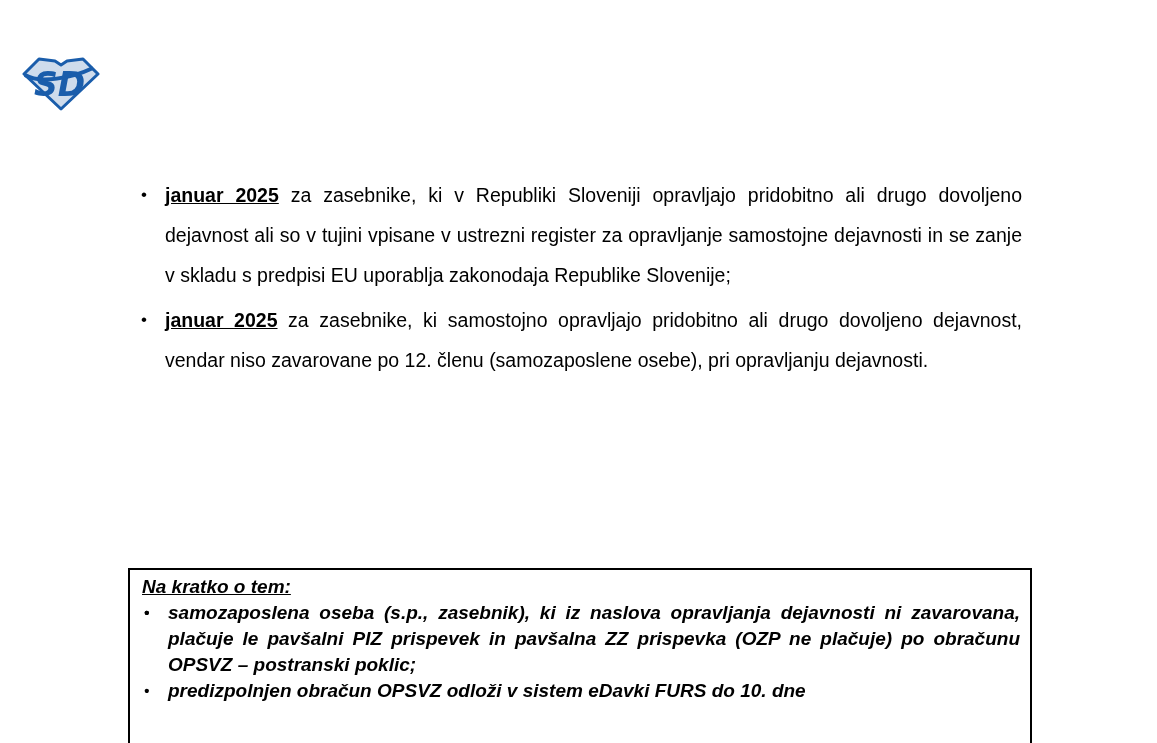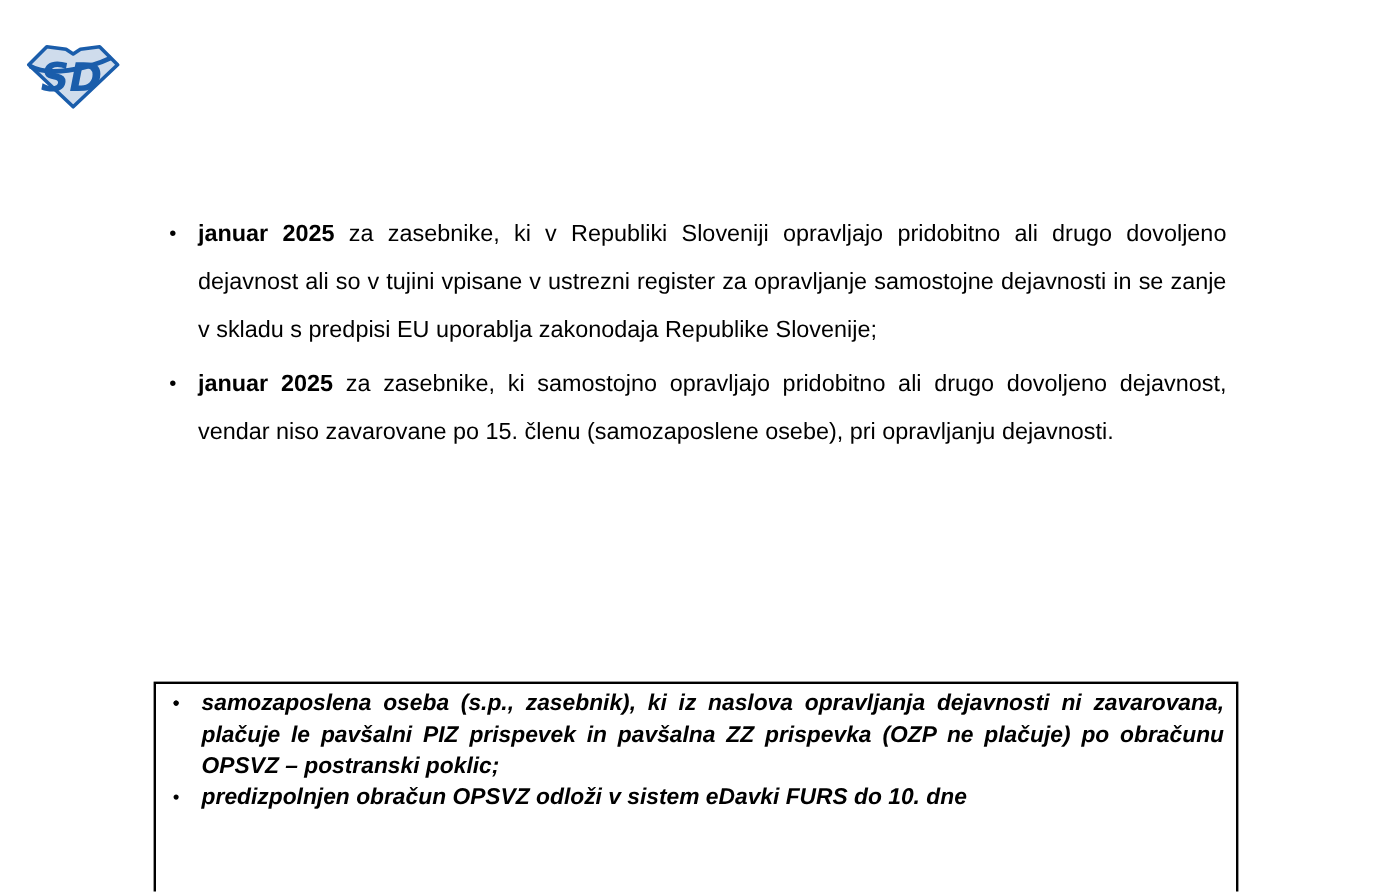--- a/index.html
+++ b/index.html
@@ -10,21 +10,21 @@
     background: #ffffff;
     overflow: hidden;
     font-family: "Liberation Sans", sans-serif;
     color: #000000;
   }
 
   
   .logo {
     position: absolute;
     left: 22px;
-    top: 36px;
+    top: 56px;
     width: 78px;
     height: 55px;
   }
 
   
   .doc {
     position: absolute;
     left: 136px;
     top: 170px;
     width: 886px;
@@ -40,21 +40,21 @@
     margin-top: 5px;
     padding-left: 29px;
     text-align: justify;
   }
   .bullet-item .dot {
     position: absolute;
     left: 5px;
     top: 0;
     font-size: 17px;
   }
-  .bullet-item .bold { font-weight: bold; }
+  .bullet-item .bold { font-weight: bold; text-decoration: underline; }
 
   
   .info-box {
     position: absolute;
     left: 128px;
     top: 568px;
     width: 878px;
     height: 220px;               
     border: 2px solid #000000;
     padding: 4px 10px 10px 12px;
@@ -93,26 +93,27 @@
 
 <div class="doc">
 
 
   <div class="bullet-item">
     <span class="dot">•</span><span class="bold">januar 2025</span><span> za zasebnike, ki v Republiki Sloveniji opravljajo pridobitno ali drugo dovoljeno dejavnost ali so v tujini vpisane v ustrezni register za opravljanje samostojne dejavnosti in se zanje v skladu s predpisi EU uporablja zakonodaja Republike Slovenije;</span>
   </div>
 
 
   <div class="bullet-item">
-    <span class="dot">•</span><span class="bold">januar 2025</span><span> za zasebnike, ki samostojno opravljajo pridobitno ali drugo dovoljeno dejavnost, vendar niso zavarovane po 15. členu (samozaposlene osebe), pri opravljanju dejavnosti.</span>
+    <span class="dot">•</span><span class="bold">januar 2025</span><span> za zasebnike, ki samostojno opravljajo pridobitno ali drugo dovoljeno dejavnost, vendar niso zavarovane po 12. členu (samozaposlene osebe), pri opravljanju dejavnosti.</span>
   </div>
 
 </div>
 
 <div class="info-box">
+  <p class="box-title">Na kratko o tem:</p>
 
   <div class="box-bullet">
     <span class="dot">•</span>
   </div>
 
   <div class="box-bullet">
     <span class="dot">•</span><span>samozaposlena oseba (s.p., zasebnik), ki iz naslova opravljanja dejavnosti ni zavarovana, plačuje le pavšalni PIZ prispevek in pavšalna ZZ prispevka (OZP ne plačuje) po obračunu OPSVZ – postranski poklic;</span>
   </div>
 
   <div class="box-bullet">

